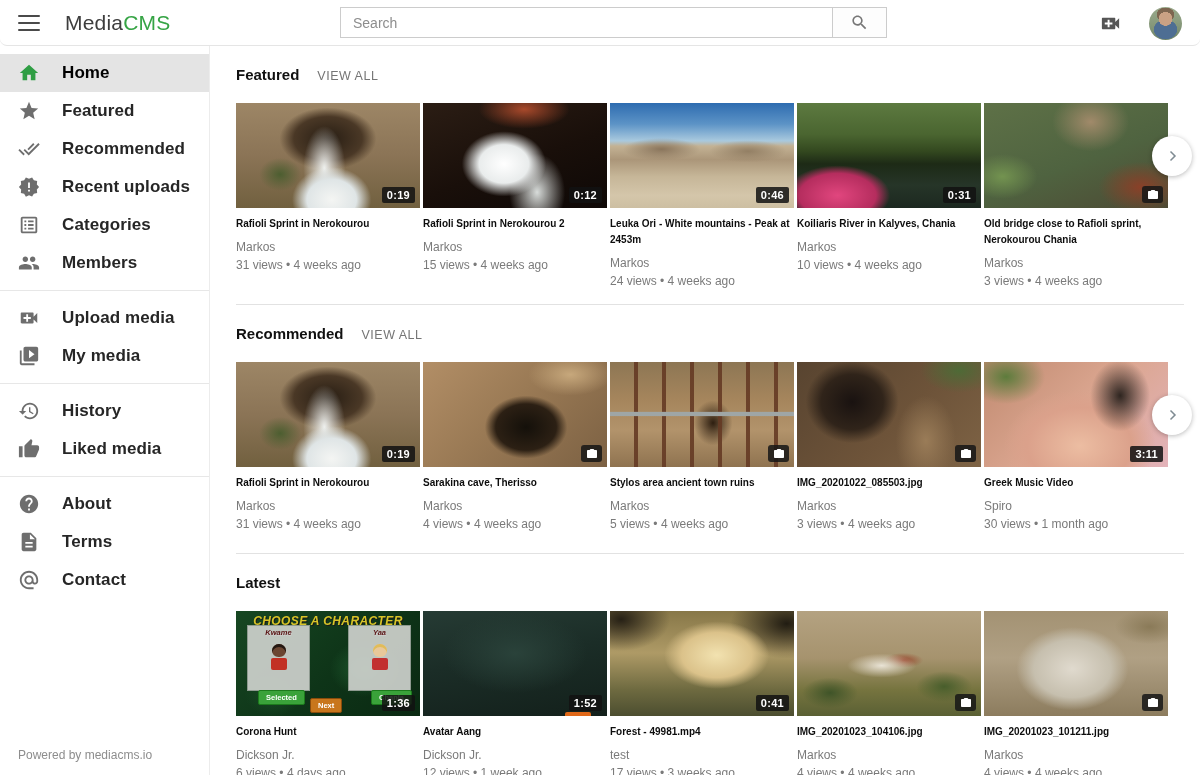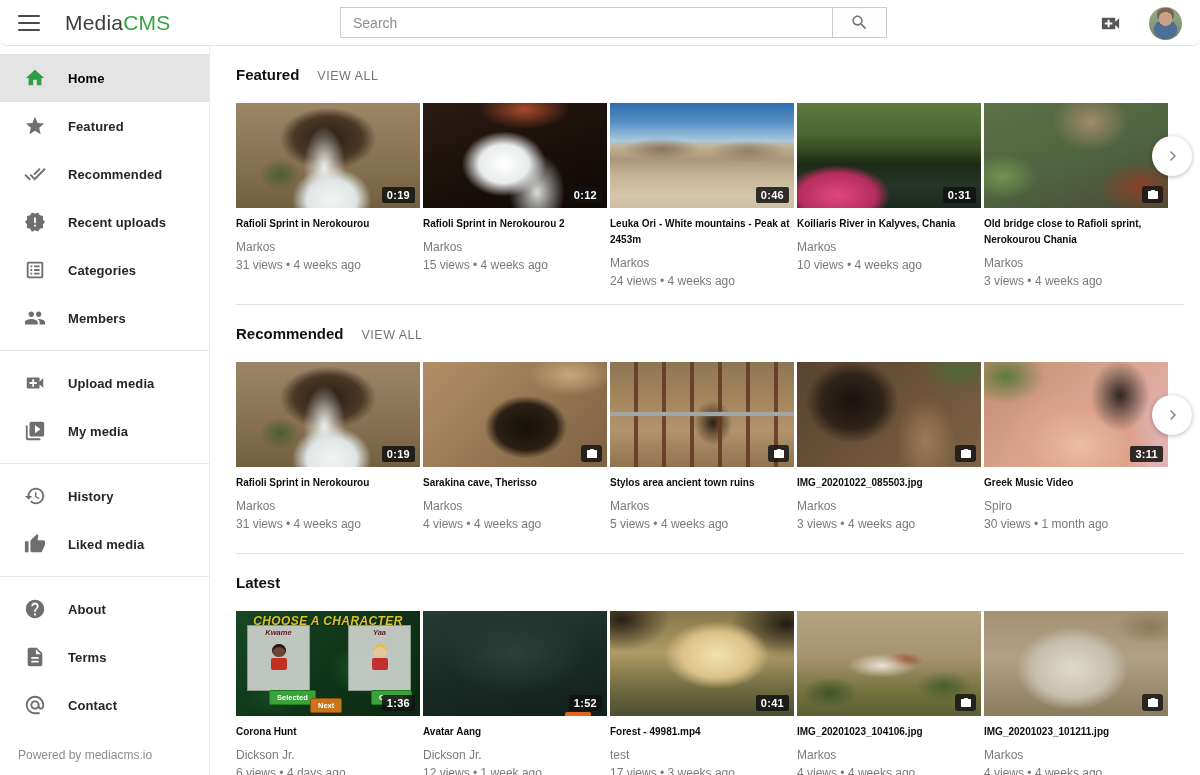--- a/index.html
+++ b/index.html
@@ -30,22 +30,22 @@
       radial-gradient(circle 7px at 50% 36%,#c9a184 97%,rgba(0,0,0,0) 100%),
       radial-gradient(ellipse 9px 7px at 50% 23%,#7d6650 97%,rgba(0,0,0,0) 100%),
       radial-gradient(ellipse 12px 10px at 50% 68%,#4e6e93 95%,rgba(0,0,0,0) 100%),
       linear-gradient(180deg,#9aaa8c 0%,#86987a 55%,#6e8468 100%);}
 
   
   .sidebar{position:fixed;left:0;top:46px;bottom:0;width:210px;background:#fff;
     border-right:1px solid #ececec;z-index:10;}
   .sb-group{padding:8px 0;}
   .sb-group + .sb-group{border-top:1px solid #e7e7e7;}
-  .sb-item{height:48px;display:flex;align-items:center;padding-left:24px;cursor:pointer;
-    font-size:13px;font-weight:700;color:#262626;letter-spacing:.1px;}
+  .sb-item{height:38px;display:flex;align-items:center;padding-left:18px;cursor:pointer;
+    font-size:17px;font-weight:700;color:#262626;letter-spacing:.1px;}
   .sb-item svg{width:22px;height:22px;fill:#6e6e6e;margin-right:22px;flex:none;}
   .sb-item.active{background:#e4e4e4;color:#000;}
   .sb-item.active svg{fill:#2f9e44;}
   .sb-footer{position:absolute;bottom:13px;left:18px;font-size:12px;color:#8d8d8d;}
 
   
   .main{position:absolute;left:211px;top:46px;right:0;bottom:0;background:#fff;
     overflow:hidden;padding-left:25px;}
   .section{position:relative;padding-top:20px;width:948px;}
   .section.bordered{border-bottom:1px solid #e2e2e2;padding-bottom:16px;}
@@ -154,21 +154,21 @@
     margin-top:2px;text-shadow:.5px .5px 0 #cfcfcf;}
   .g-sprite{width:20px;margin:7px auto 0;}
   .g-head{width:14px;height:13px;border-radius:50% 50% 46% 46%;margin:0 auto;}
   .g-body{width:16px;height:12px;margin:1px auto 0;border-radius:2px;}
   .g-sprite--0 .g-head{background:#6b4632;box-shadow:inset 0 3px 0 #241812;}
   .g-sprite--0 .g-body{background:#c23024;}
   .g-sprite--1 .g-head{background:#e8c89a;box-shadow:inset 0 3px 0 #e0bc5a;}
   .g-sprite--1 .g-body{background:#c23030;}
   .g-btn{position:absolute;font-size:7.5px;font-weight:700;color:#fff;padding:2px 7px;
     border-radius:2px;z-index:2;}
-  .g-btn--selected{left:22px;bottom:11px;background:#3aa23a;border:1px solid #1c7a1c;margin-left:11px;}
+  .g-btn--selected{left:22px;bottom:11px;background:#3aa23a;border:1px solid #1c7a1c;}
   .g-btn--next{left:74px;bottom:3px;background:#c8761c;border:1px solid #8a4c0c;}
   .g-btn--select{right:8px;bottom:11px;background:#3aa23a;border:1px solid #1c7a1c;}
 </style>
 </head>
 <body>
 
 <div class="header">
   <div class="hamburger">
     <span></span>
       <span></span>

